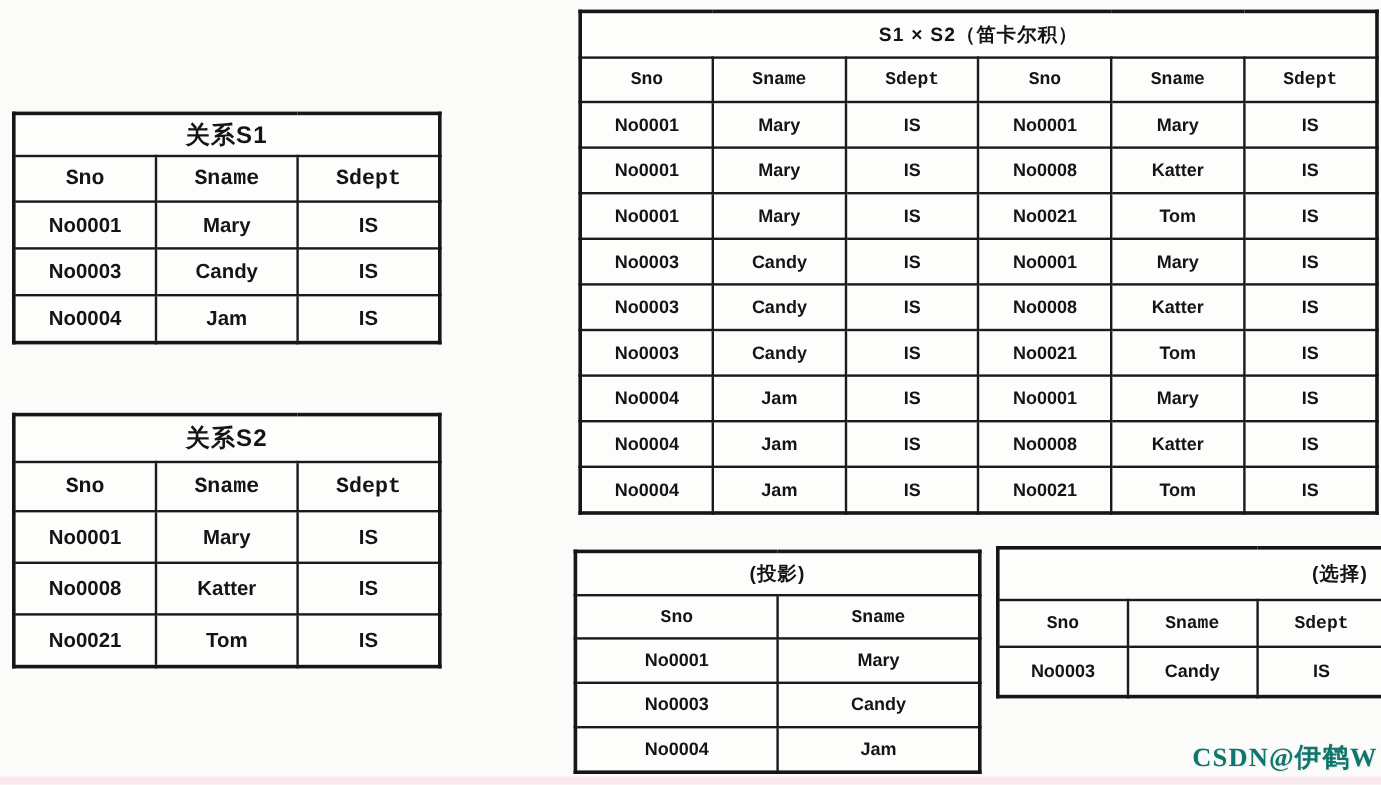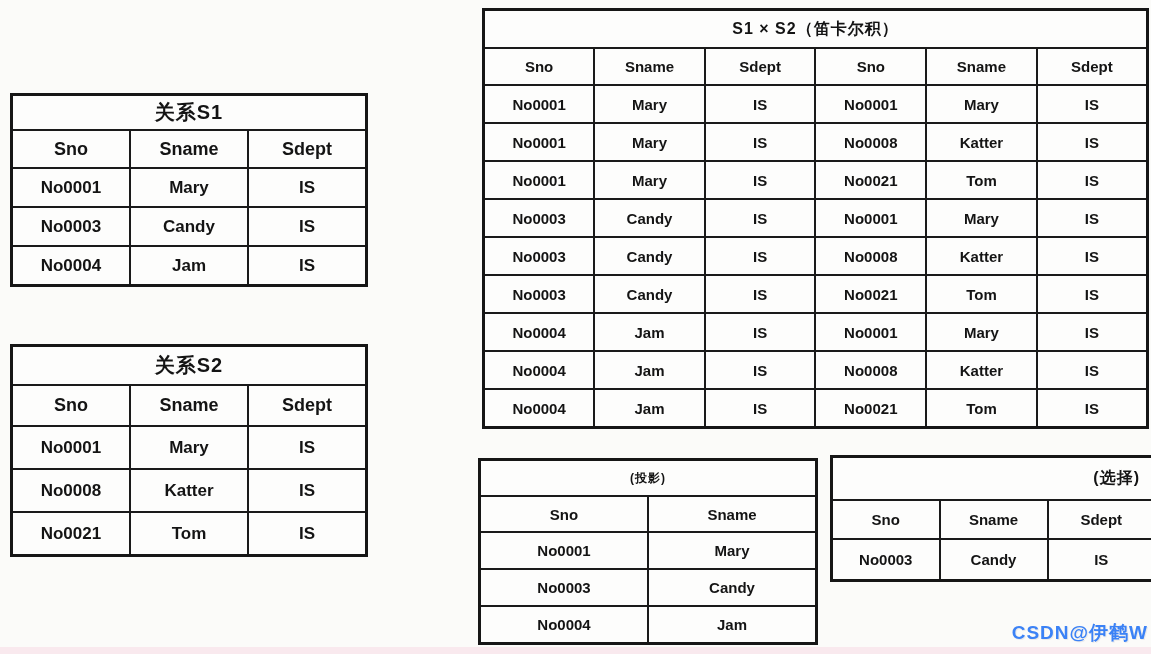--- a/index.html
+++ b/index.html
@@ -23,21 +23,21 @@
     border: 2px solid #1a1a1a;
     text-align: center;
     vertical-align: middle;
     font-weight: 700;
     color: #141414;
     padding: 0;
     overflow: hidden;
     white-space: nowrap;
   }
   .title-row td { font-size: 20px; letter-spacing: 1px; }
-  .head-row th  { font-size: 17px; }
+  .head-row th  { font-size: 17px; font-family: Liberation Mono, monospace; }
   .data-row td  { font-size: 16px; }
 
   
   .t-s1 { left: 10px; top: 93px; width: 358px; }
   .t-s1 .title-row td { height: 33px; }
   .t-s1 .head-row th  { height: 36px; font-size: 18px; }
   .t-s1 .data-row td  { height: 37px; font-size: 17px; }
 
   
   .t-s2 { left: 10px; top: 344px; width: 358px; }
@@ -46,40 +46,41 @@
   .t-s2 .data-row td  { height: 41px; font-size: 17px; }
 
   
   .t-cart { left: 482px; top: 8px; width: 667px; }
   .t-cart .title-row td { height: 36px; font-size: 16px; }
   .t-cart .head-row th  { height: 35px; font-size: 15px; }
   .t-cart .data-row td  { height: 36px; font-size: 15px; }
 
   
   .t-proj { left: 478px; top: 458px; width: 340px; }
-  .t-proj .title-row td { height: 34px; font-size: 12px; }
+  .t-proj .title-row td { height: 34px; font-size: 16px; }
   .t-proj .head-row th  { height: 34px; font-size: 15px; }
   .t-proj .data-row td  { height: 35px; font-size: 15px; }
 
   
   .t-sel { left: 830px; top: 455px; width: 327px; }
   .t-sel .title-row td { height: 41px; font-size: 16px; text-align: right; padding-right: 14px; }
   .t-sel .head-row th  { height: 37px; font-size: 15px; }
   .t-sel .data-row td  { height: 39px; font-size: 15px; }
 
   .watermark {
     position: absolute;
     right: 3px;
     bottom: 8px;
-    font-size: 19px;
+    font-size: 22px;
     font-weight: 700;
-    color: #3b82f6;
+    color: #0f766e;
     text-shadow: 1px 1px 0 #eaeaea;
     letter-spacing: 1px;
     user-select: none;
+    font-family: Liberation Serif, serif;
   }
   .footer-strip {
     position: absolute;
     left: 0;
     bottom: 0;
     width: 100%;
     height: 7px;
     background: #f9e9ee;
   }
 </style>

